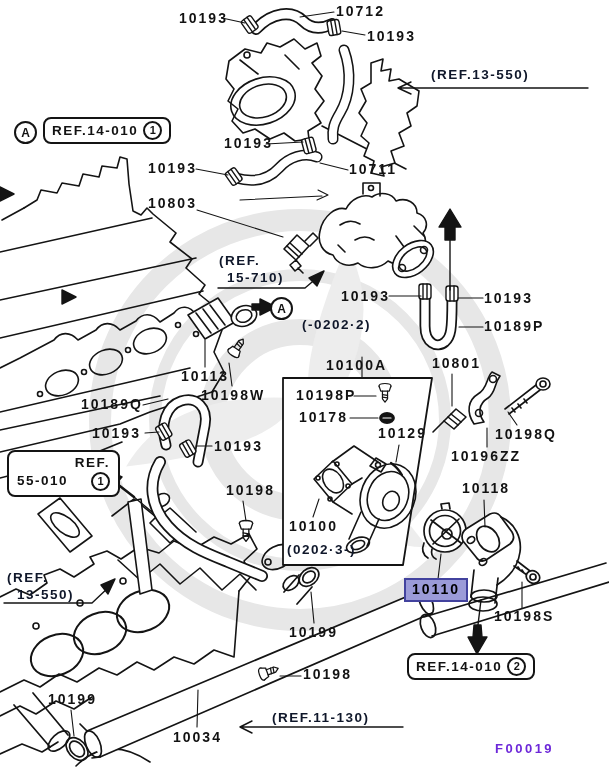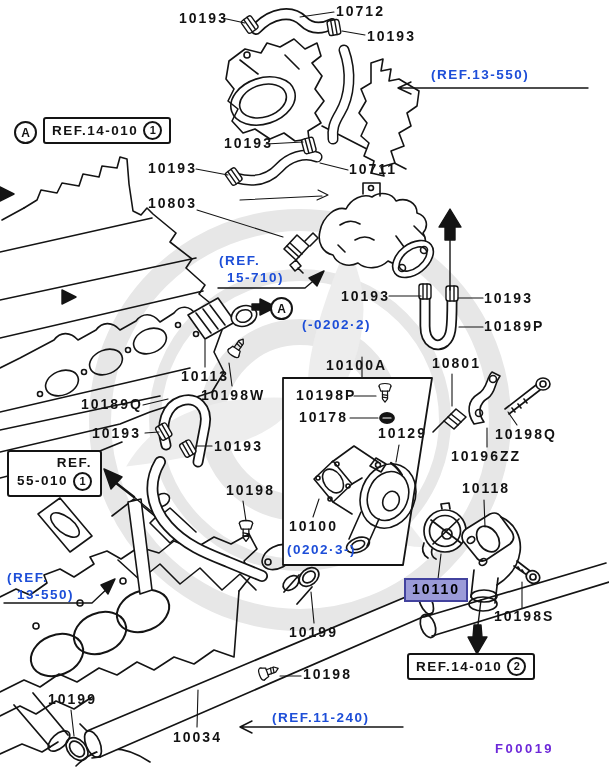--- a/index.html
+++ b/index.html
@@ -2,31 +2,31 @@
 <html><head>
 <meta charset="utf-8">
 <style>
   html,body{margin:0;padding:0;background:#fff}
   #screen{position:relative;width:609px;height:768px;background:#ffffff;overflow:hidden;
           font-family:"Liberation Sans",sans-serif}
   #art{position:absolute;left:0;top:0}
   .lbl{position:absolute;font:700 14px/1.05 "Liberation Sans",sans-serif;letter-spacing:2px;
        color:#121212;white-space:nowrap}
   .note{position:absolute;font:700 13.5px/1.25 "Liberation Sans",sans-serif;letter-spacing:1.5px;
-        color:#1d4ed8;white-space:nowrap}
+        color:#0f172a;white-space:nowrap}
   .lbl.selected{background:#9b9bd8;border:2px solid #42429e;color:#000000;
                 padding:2px 6px 3px 6px;letter-spacing:2px}
-  .refbox{position:absolute;border:2px solid #141414;border-radius:3px;background:#fff;
+  .refbox{position:absolute;border:2px solid #141414;border-radius:8px;background:#fff;
           display:flex;align-items:center;gap:5px;padding:2px 7px;
           font:700 13.5px/1 "Liberation Sans",sans-serif;letter-spacing:1.5px;color:#121212;
           white-space:nowrap}
   .refbox .badge{flex:0 0 auto;width:15px;height:15px;border:2px solid #141414;border-radius:50%;
           display:flex;align-items:center;justify-content:center;font-size:11px;letter-spacing:0}
   .refbox.twoline{flex-direction:column;align-items:flex-end;gap:2px;padding:4px 8px}
-  .refbox .row{display:flex;align-items:center;gap:5px}
+  .refbox .row{display:flex;align-items:center;gap:23px}
   .circle-a{position:absolute;width:19px;height:19px;border:2px solid #141414;border-radius:50%;
           background:#fff;display:flex;align-items:center;justify-content:center;
           font:700 12px "Liberation Sans",sans-serif;color:#121212}
   .figcode{position:absolute;font:700 13px "Liberation Sans",sans-serif;letter-spacing:2.5px;color:#6d28d9}
 </style>
 </head>
 <body>
 
 <div id="screen">
 
@@ -327,21 +327,21 @@
 <div class="note" style="left:219px;top:253px">
   <span>(REF.</span><br>
   <span style="padding-left:8px">15-710)</span>
 </div>
 <div class="note" style="left:302px;top:317px">(-0202·2)</div>
 <div class="note" style="left:287px;top:542px">(0202·3-)</div>
 <div class="note" style="left:7px;top:570px">
   <span>(REF.</span><br>
   <span style="padding-left:10px">13-550)</span>
 </div>
-<div class="note" style="left:272px;top:710px">(REF.11-240)</div>
+<div class="note" style="left:272px;top:710px">(REF.11-130)</div>
 
 <div class="circle-a" style="left:14px;top:121px">A</div>
 <div class="circle-a" style="left:270px;top:297px">A</div>
 
 <div class="refbox" style="left:43px;top:117px">
   <span>REF.14-010</span>
   <span class="badge">1</span>
 </div>
 <div class="refbox twoline" style="left:7px;top:450px">
   <span>REF.</span>

